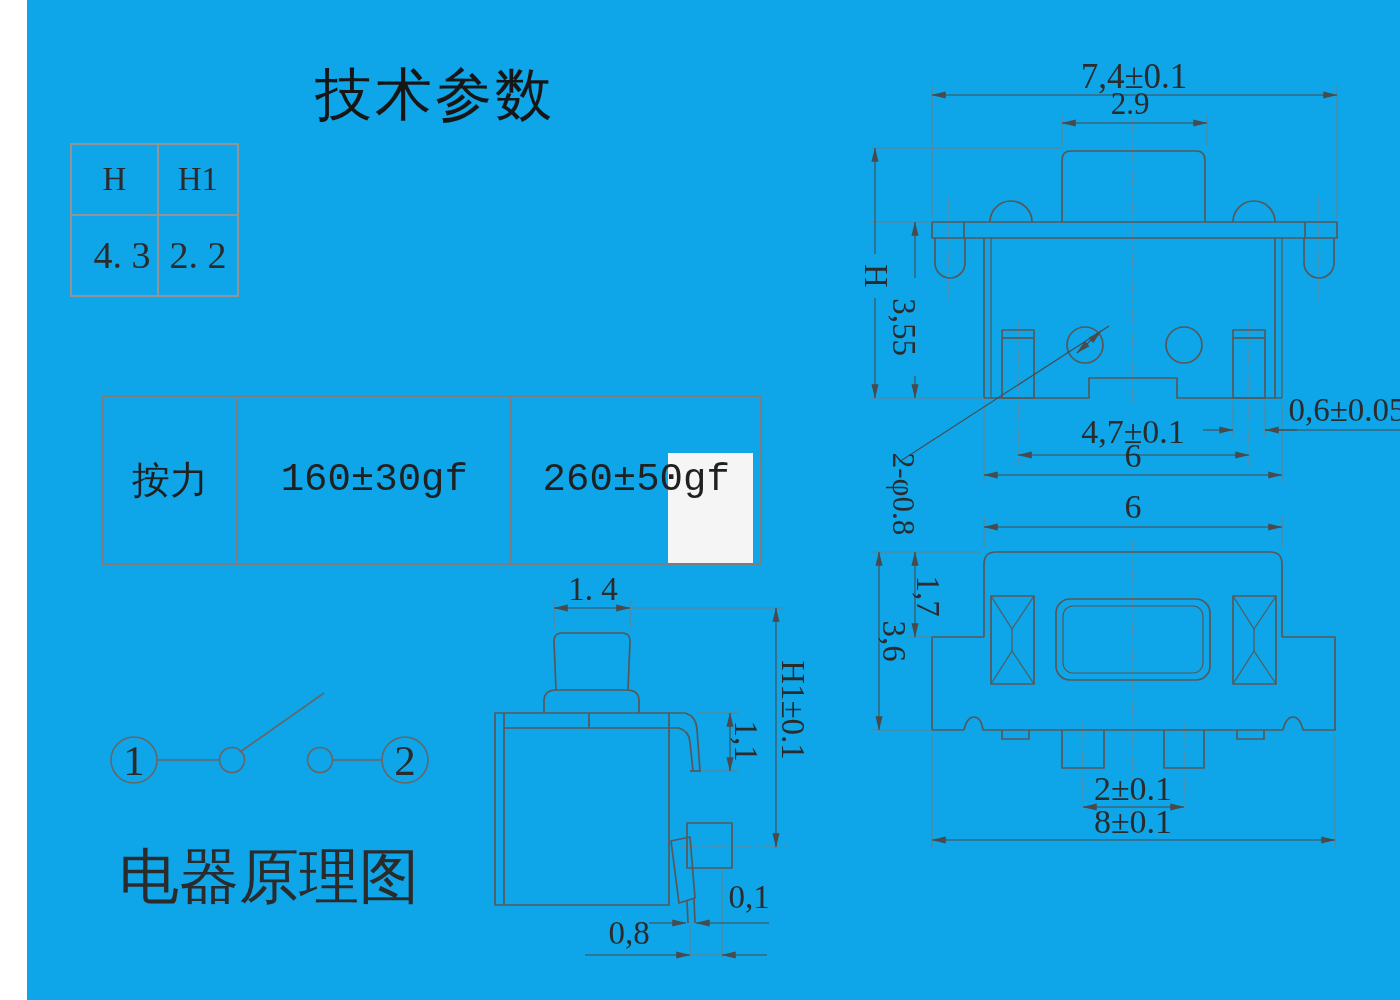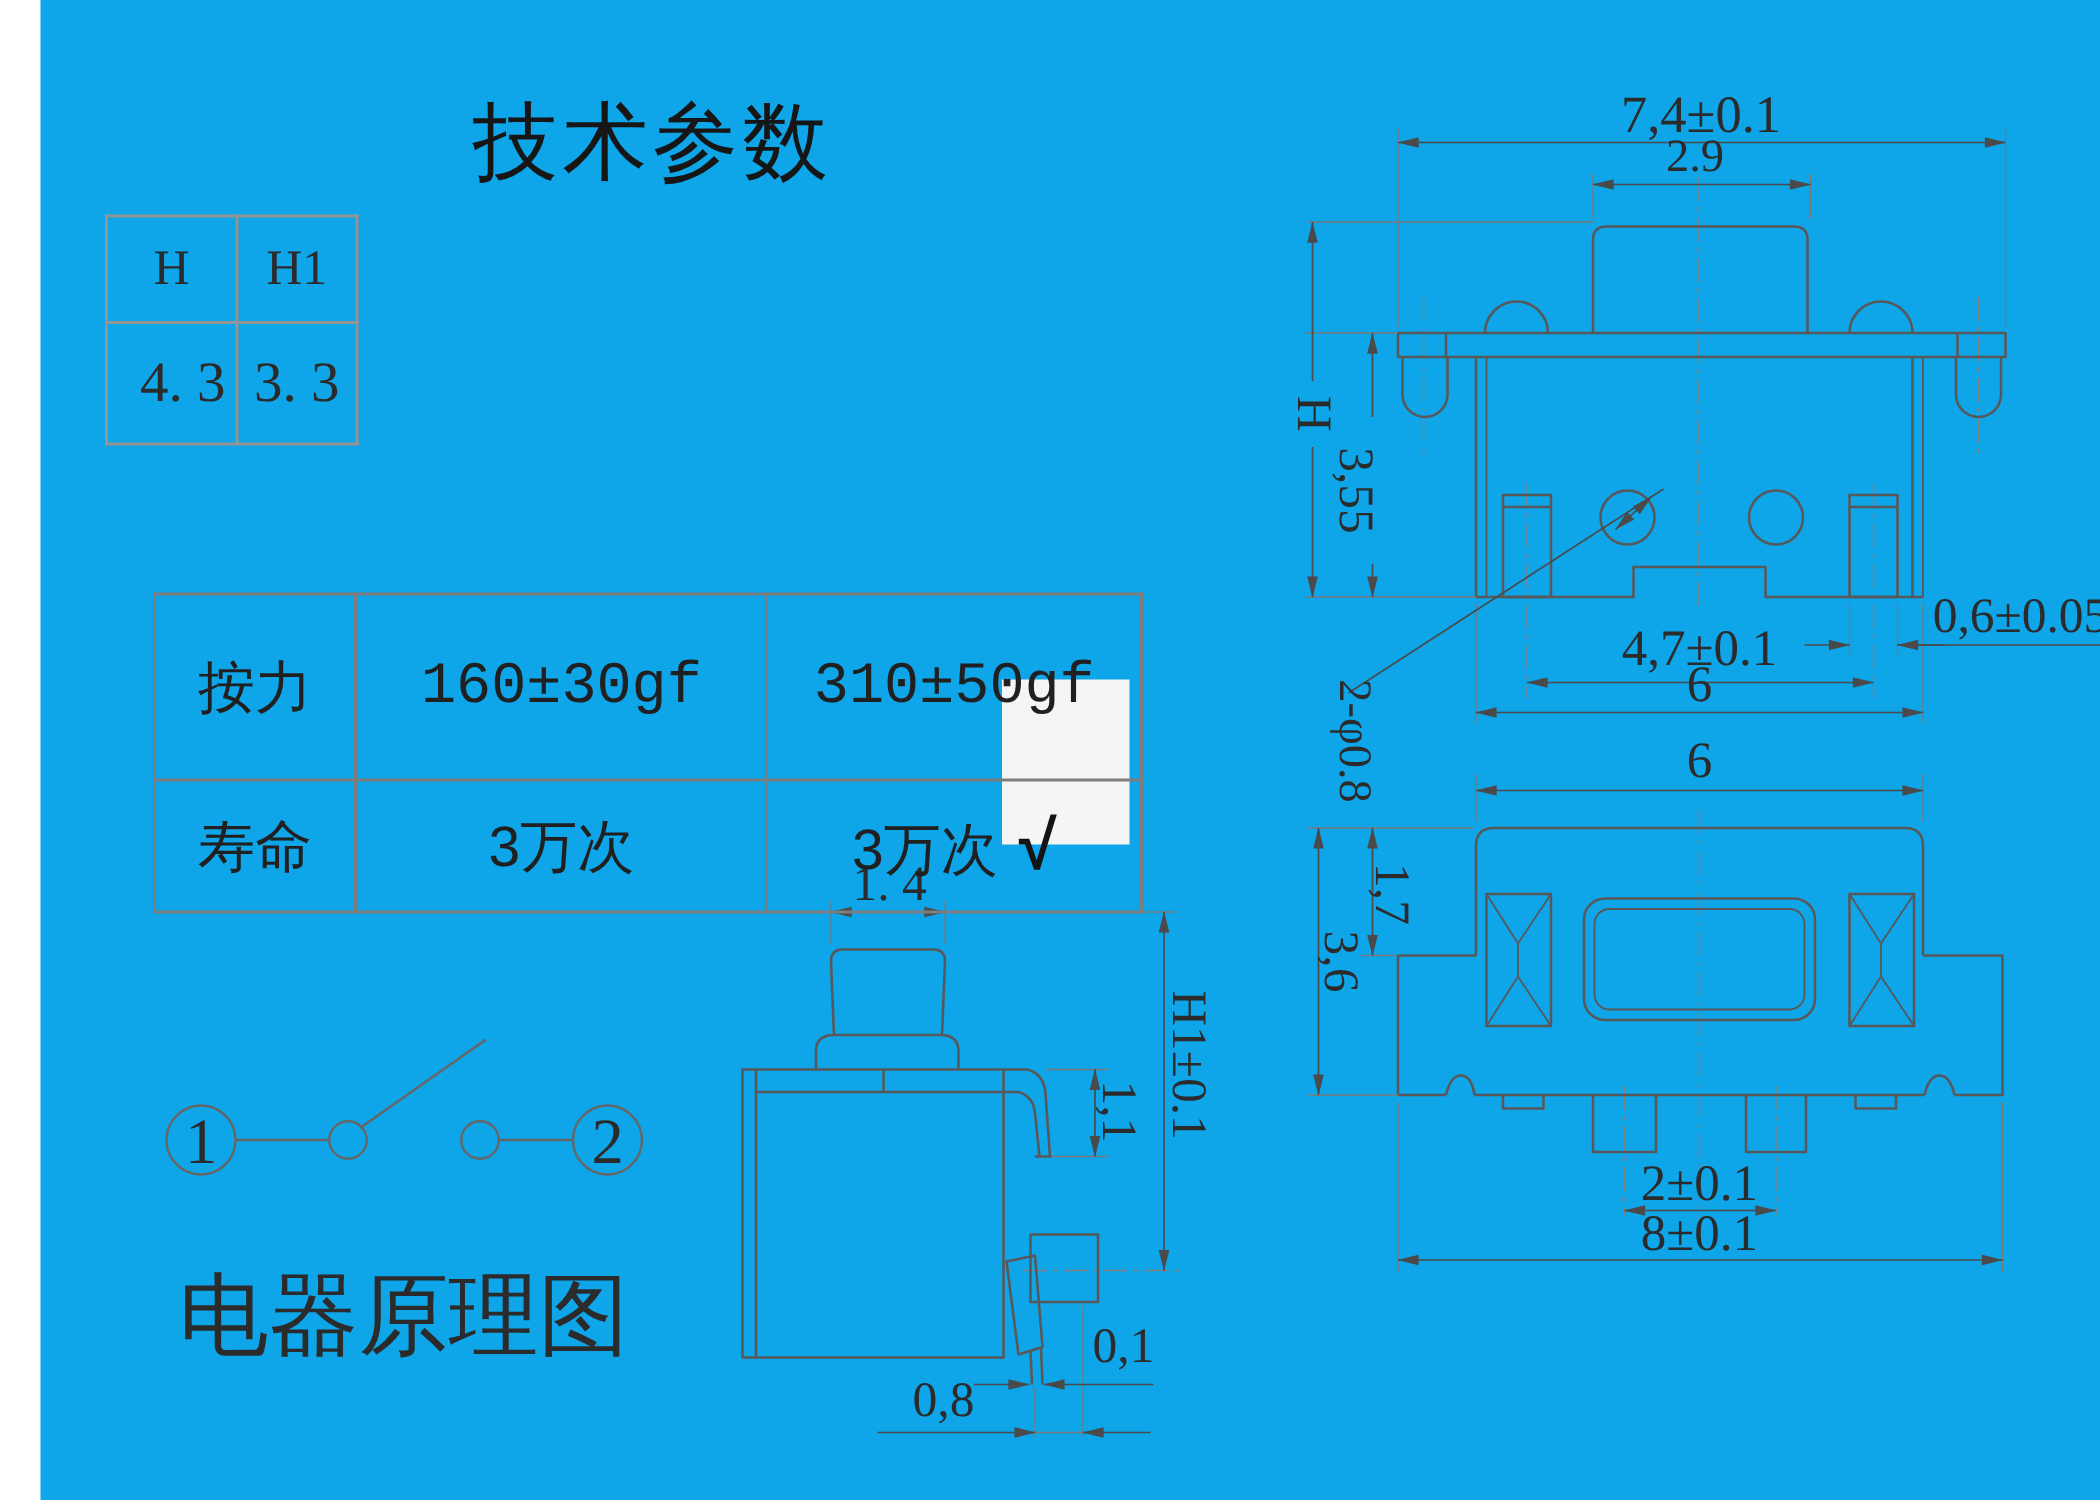--- a/index.html
+++ b/index.html
@@ -42,43 +42,38 @@
 
   <div class="abs" id="hh1-table">
     <table>
       <tbody>
           <tr class="hdr">
         <td style="width:52%;height:47px;">H</td>
         <td>H1</td>
       </tr>
       <tr>
         <td style="height:54px;padding-left:15px;">4. 3</td>
-        <td>3. 3</td>
+        <td>2. 2</td>
       </tr>
     </tbody>
       </table>
   </div>
 
   <div class="abs" id="force-table">
     <table>
       <colgroup>
           <col style="width:135px">
           <col style="width:275px">
           <col style="width:250px">
         </colgroup>
       <tbody>
           <tr>
         <td style="height:92px;">按力</td>
         <td class="num">160±30gf</td>
-        <td class="num">310±50gf</td>
-      </tr>
-      <tr>
-        <td>寿命</td>
-        <td>3万次</td>
-        <td><span>3万次</span><span class="check">√</span></td>
+        <td class="num">260±50gf</td>
       </tr>
     </tbody>
       </table>
   </div>
 
   <svg id="drawing-svg" width="1400" height="1000" viewBox="0 0 1400 1000">
     <defs>
       <marker id="arr" viewBox="0 0 14 8" refX="13" refY="4" markerWidth="14" markerHeight="8" orient="auto-start-reverse">
         <path d="M0.5,0.8 L13.5,4 L0.5,7.2 Z" fill="#4a4a4a"></path>
       </marker>

